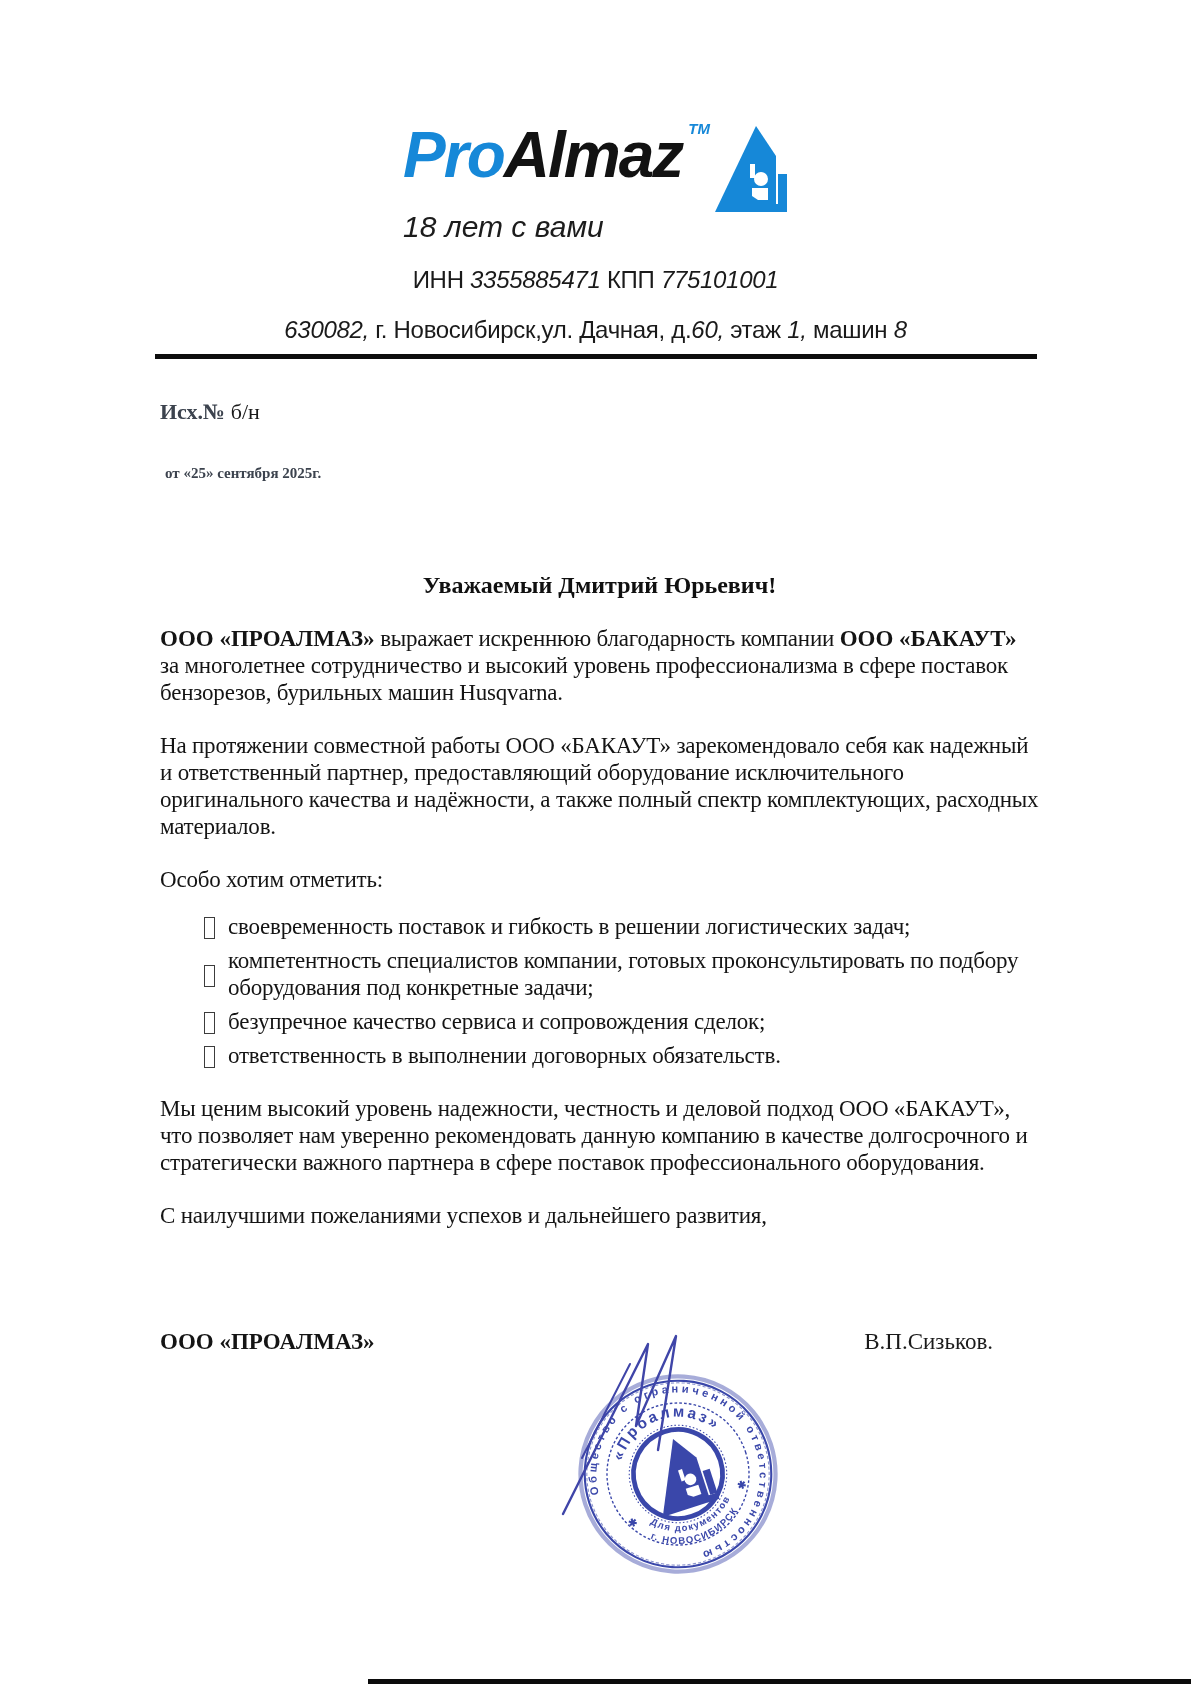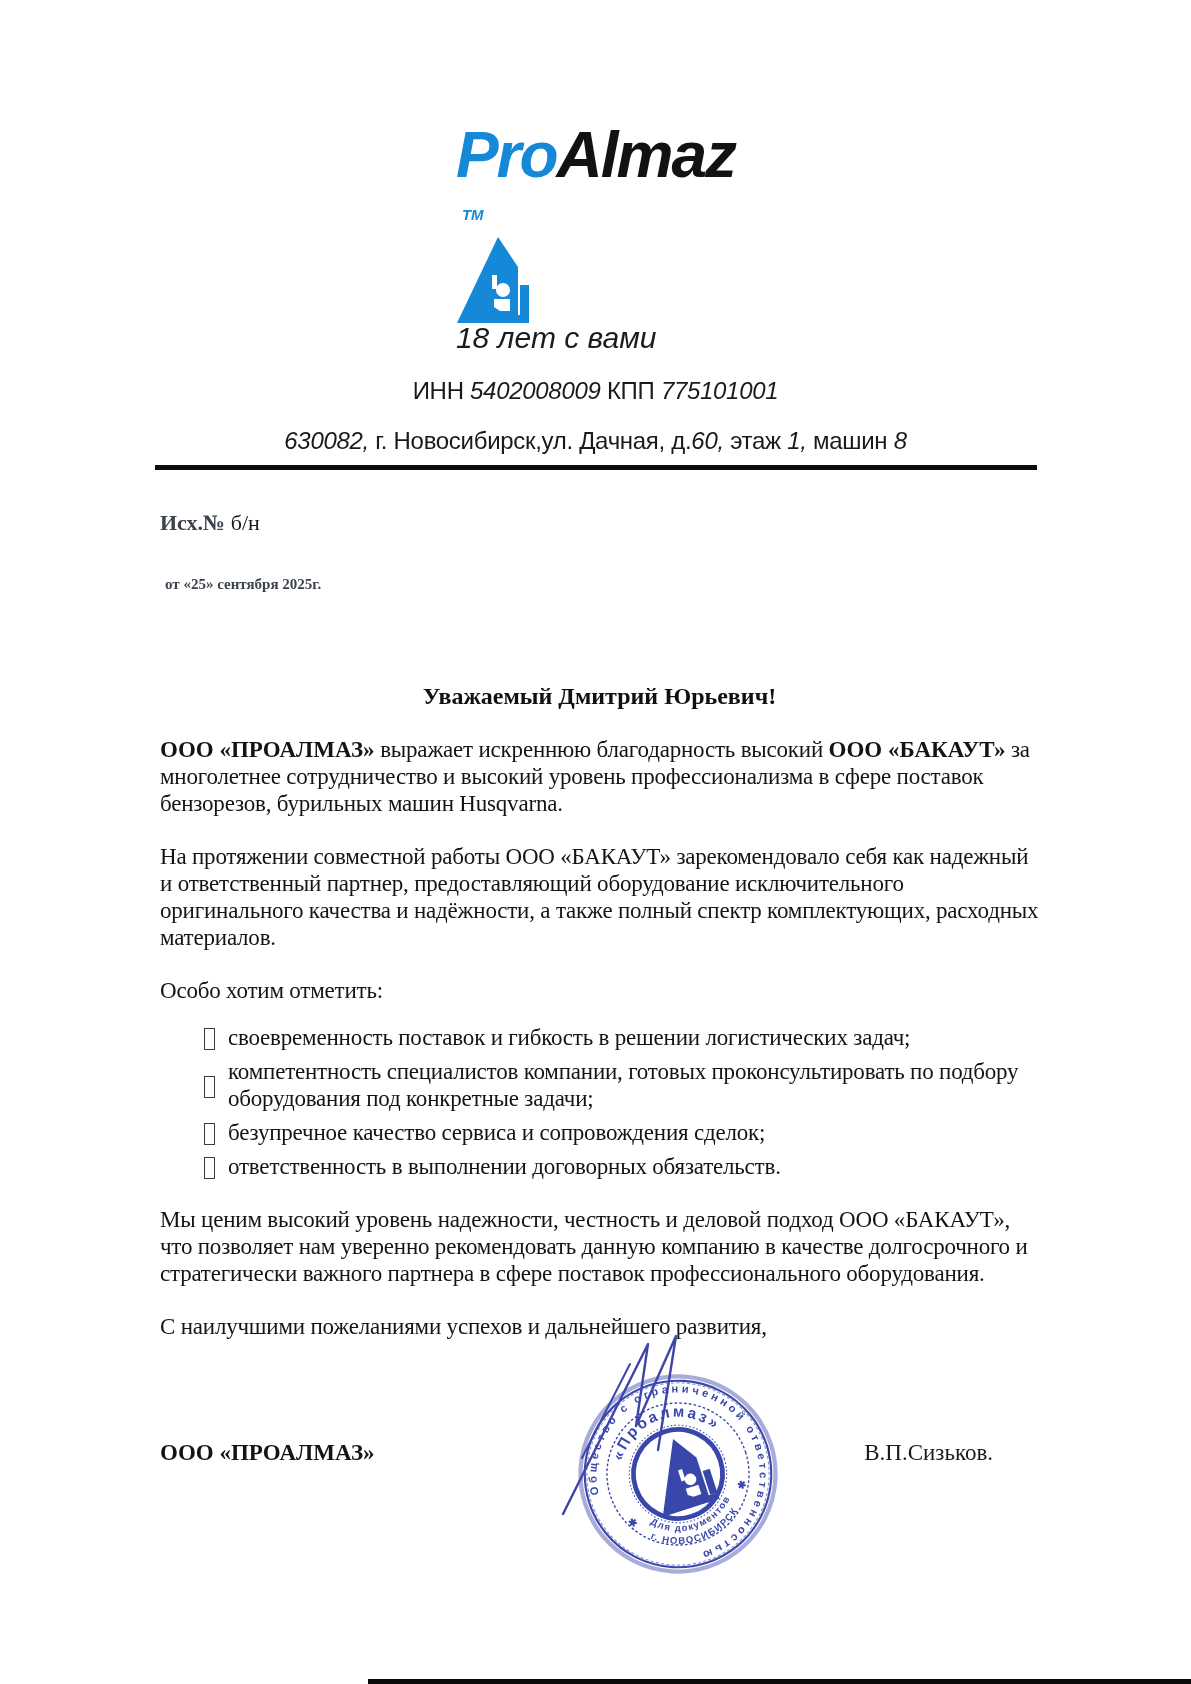--- a/index.html
+++ b/index.html
@@ -8,21 +8,21 @@
     width:1191px;height:1684px;
     margin:0 auto;
     background:#ffffff;
     font-family:"Liberation Serif", serif;
     color:#141414;
     overflow:hidden;
   }
   
   .letterhead{padding-top:112px;text-align:center;}
   .logo-wrap{display:inline-block;text-align:left;}
-  .logo-row{display:flex;align-items:flex-start;flex-direction:column;}
+  .logo-row{display:flex;align-items:flex-start;}
   .brand{
     font-family:"Liberation Sans", sans-serif;
     font-style:italic;font-weight:800;
     font-size:64px;line-height:86px;letter-spacing:-2px;
     white-space:nowrap;
   }
   .brand .pro{color:var(--accent);}
   .brand .almaz{color:#121212;}
   .tm{
     font-family:"Liberation Sans", sans-serif;
@@ -116,35 +116,35 @@
           <rect x="64" y="52" width="9" height="30" fill="#1688d8"></rect>
           <rect x="58" y="82" width="15" height="8" fill="#1688d8"></rect>
           <circle cx="47" cy="57" r="7" fill="#ffffff"></circle>
           <path d="M38,66 h16 v12 h-10 l-6,-4 z" fill="#ffffff"></path>
           <rect x="36" y="42" width="5" height="14" fill="#ffffff"></rect>
         </svg>
       </div>
       <div class="tagline">18 лет с вами</div>
     </div>
 
-    <div class="inn-line"><span>ИНН </span><span class="num">5402008009</span><span> КПП </span><span class="num">775101001</span></div>
+    <div class="inn-line"><span>ИНН </span><span class="num">3355885471</span><span> КПП </span><span class="num">775101001</span></div>
 
     <div class="addr-line"><span class="num">630082,</span><span> г. Новосибирск,ул. Дачная, д.</span><span class="num">60,</span><span> этаж </span><span class="num">1,</span><span> машин </span><span class="num">8</span></div>
 
     <div class="rule"></div>
   </header>
 
   <main class="content">
     <div class="outgoing"><span class="lbl">Исх.№</span><span class="val"> б/н</span></div>
 
     <div class="dateline">от «25» сентября 2025г.</div>
 
     <h1 class="salutation">Уважаемый Дмитрий Юрьевич!</h1>
 
-    <p class="body-p first-p"><b>ООО «ПРОАЛМАЗ»</b><span> выражает искреннюю благодарность высокий </span><b>ООО «БАКАУТ»</b><span> за многолетнее сотрудничество и высокий уровень профессионализма в сфере поставок бензорезов, бурильных машин Husqvarna.</span></p>
+    <p class="body-p first-p"><b>ООО «ПРОАЛМАЗ»</b><span> выражает искреннюю благодарность компании </span><b>ООО «БАКАУТ»</b><span> за многолетнее сотрудничество и высокий уровень профессионализма в сфере поставок бензорезов, бурильных машин Husqvarna.</span></p>
 
     <p class="body-p">На протяжении совместной работы ООО «БАКАУТ» зарекомендовало себя как надежный и ответственный партнер, предоставляющий оборудование исключительного оригинального качества и надёжности, а также полный спектр комплектующих, расходных материалов.</p>
 
     <p class="body-p">Особо хотим отметить:</p>
 
     <ul class="points">
       <li>
           <span class="tofu"></span>
           <span>своевременность поставок и гибкость в решении логистических задач;</span>
         </li>

